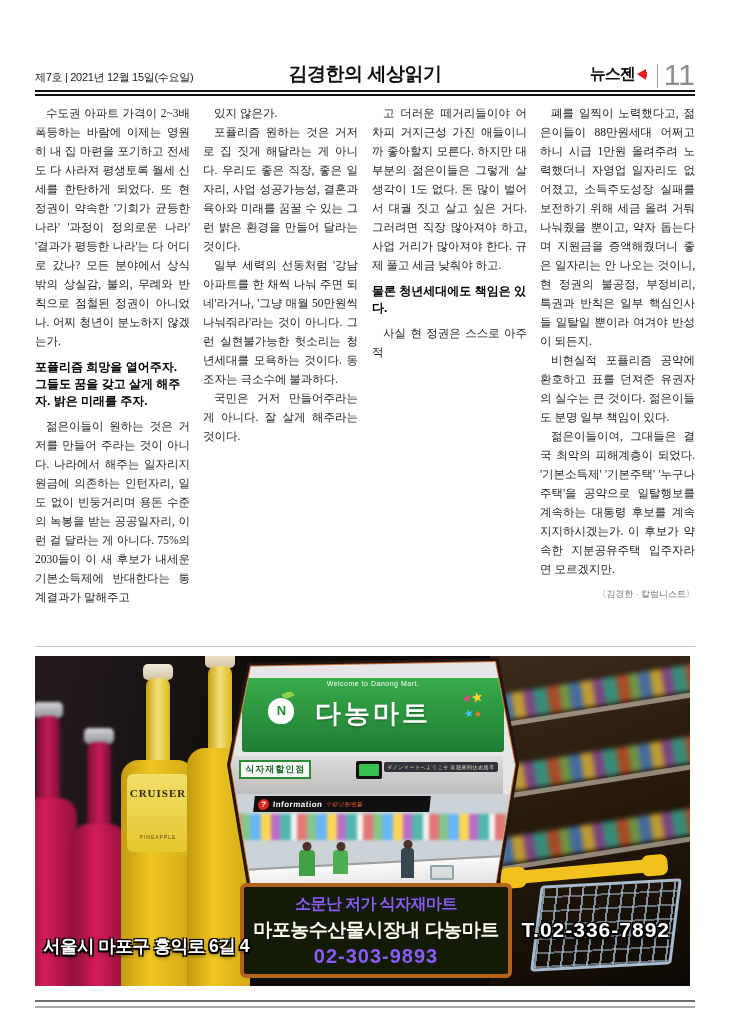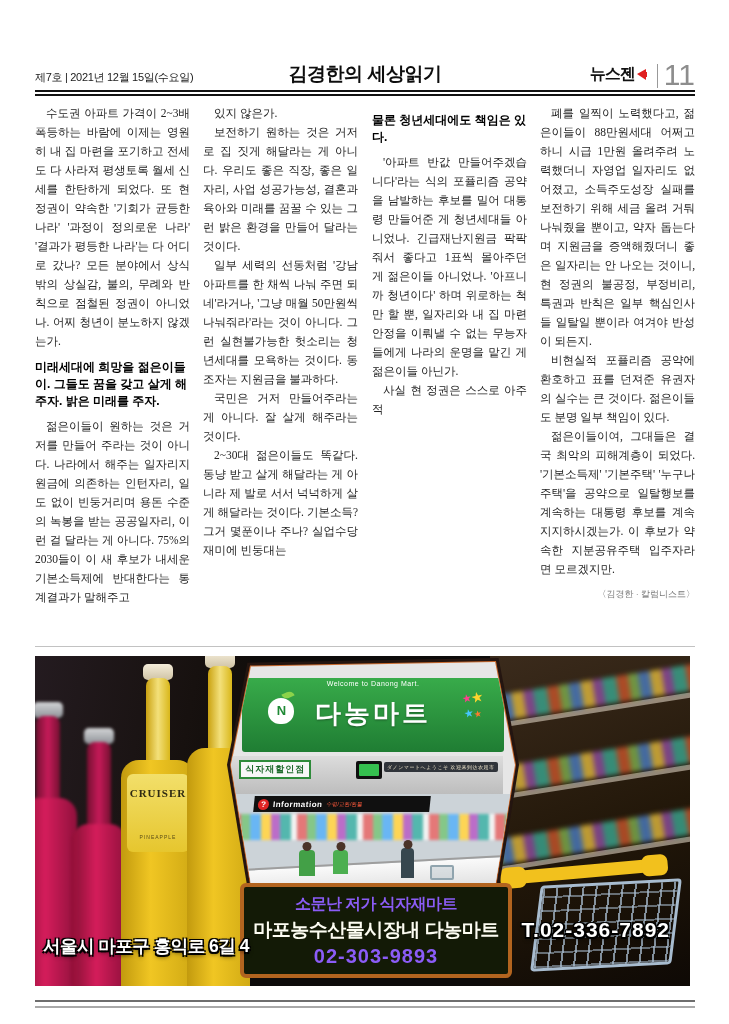--- a/index.html
+++ b/index.html
@@ -140,33 +140,32 @@
     <span class="brand-divider"></span>
     <span class="page-number">11</span>
   </div>
 </div>
 <div class="rule-a"></div>
 <div class="rule-b"></div>
 
 <div class="columns">
   <div class="col c1">
     <p>수도권 아파트 가격이 2~3배 폭등하는 바람에 이제는 영원히 내 집 마련을 포기하고 전세도 다 사라져 평생토록 월세 신세를 한탄하게 되었다. 또 현 정권이 약속한 '기회가 균등한 나라' '과정이 정의로운 나라' '결과가 평등한 나라'는 다 어디로 갔나? 모든 분야에서 상식 밖의 상실감, 불의, 무례와 반칙으로 점철된 정권이 아니었나. 어찌 청년이 분노하지 않겠는가.</p>
-    <p class="subhead">미래세대에 희망을 젊은이들이. 그들도 꿈을 갖고 살게 해주자. 밝은 미래를 주자.</p>
+    <p class="subhead">포퓰리즘 희망을 열어주자. 그들도 꿈을 갖고 살게 해주자. 밝은 미래를 주자.</p>
     <p>젊은이들이 원하는 것은 거저를 만들어 주라는 것이 아니다. 나라에서 해주는 일자리지원금에 의존하는 인턴자리, 일도 없이 빈둥거리며 용돈 수준의 녹봉을 받는 공공일자리, 이런 걸 달라는 게 아니다. 75%의 2030들이 이 새 후보가 내세운 기본소득제에 반대한다는 통계결과가 말해주고</p>
   </div>
   <div class="col c2">
     <p>있지 않은가.</p>
-    <p>보전하기 원하는 것은 거저로 집 짓게 해달라는 게 아니다. 우리도 좋은 직장, 좋은 일자리, 사업 성공가능성, 결혼과 육아와 미래를 꿈꿀 수 있는 그런 밝은 환경을 만들어 달라는 것이다.</p>
-    <p>일부 세력의 선동처럼 '강남아파트를 한 채씩 나눠 주면 되네'라거나, '그냥 매월 50만원씩 나눠줘라'라는 것이 아니다. 그런 실현불가능한 헛소리는 청년세대를 모욕하는 것이다. 동조자는 지원금을 불과하다.</p>
+    <p>포퓰리즘 원하는 것은 거저로 집 짓게 해달라는 게 아니다. 우리도 좋은 직장, 좋은 일자리, 사업 성공가능성, 결혼과 육아와 미래를 꿈꿀 수 있는 그런 밝은 환경을 만들어 달라는 것이다.</p>
+    <p>일부 세력의 선동처럼 '강남아파트를 한 채씩 나눠 주면 되네'라거나, '그냥 매월 50만원씩 나눠줘라'라는 것이 아니다. 그런 실현불가능한 헛소리는 청년세대를 모욕하는 것이다. 동조자는 극소수에 불과하다.</p>
     <p>국민은 거저 만들어주라는 게 아니다. 잘 살게 해주라는 것이다.</p>
-    <p>2~30대 젊은이들도 똑같다. 동냥 받고 살게 해달라는 게 아니라 제 발로 서서 넉넉하게 살게 해달라는 것이다. 기본소득? 그거 몇푼이나 주나? 실업수당 재미에 빈둥대는</p>
   </div>
   <div class="col c3">
+    <p>고 더러운 떼거리들이야 어차피 거지근성 가진 애들이니까 좋아할지 모른다. 하지만 대부분의 젊은이들은 그렇게 살 생각이 1도 없다. 돈 많이 벌어서 대궐 짓고 살고 싶은 거다. 그러려면 직장 많아져야 하고, 사업 거리가 많아져야 한다. 규제 풀고 세금 낮춰야 하고.</p>
     <p class="subhead">물론 청년세대에도 책임은 있다.</p>
-    <p>'아파트 반값 만들어주겠습니다'라는 식의 포퓰리즘 공약을 남발하는 후보를 밀어 대통령 만들어준 게 청년세대들 아니었나. 긴급재난지원금 팍팍 줘서 좋다고 1표씩 몰아주던 게 젊은이들 아니었나. '아프니까 청년이다' 하며 위로하는 척만 할 뿐, 일자리와 내 집 마련 안정을 이뤄낼 수 없는 무능자들에게 나라의 운명을 맡긴 게 젊은이들 아닌가.</p>
     <p>사실 현 정권은 스스로 아주 적</p>
   </div>
   <div class="col c4">
     <p>폐를 일찍이 노력했다고, 젊은이들이 88만원세대 어쩌고 하니 시급 1만원 올려주려 노력했더니 자영업 일자리도 없어졌고, 소득주도성장 실패를 보전하기 위해 세금 올려 거둬 나눠줬을 뿐이고, 약자 돕는다며 지원금을 증액해줬더니 좋은 일자리는 안 나오는 것이니, 현 정권의 불공정, 부정비리, 특권과 반칙은 일부 핵심인사들 일탈일 뿐이라 여겨야 반성이 되든지.</p>
     <p>비현실적 포퓰리즘 공약에 환호하고 표를 던져준 유권자의 실수는 큰 것이다. 젊은이들도 분명 일부 책임이 있다.</p>
     <p>젊은이들이여, 그대들은 결국 최악의 피해계층이 되었다. '기본소득제' '기본주택' '누구나주택'을 공약으로 일탈행보를 계속하는 대통령 후보를 계속 지지하시겠는가. 이 후보가 약속한 지분공유주택 입주자라면 모르겠지만.</p>
     <p class="byline">〈김경한 · 칼럼니스트〉</p>
   </div>
 </div>
 

